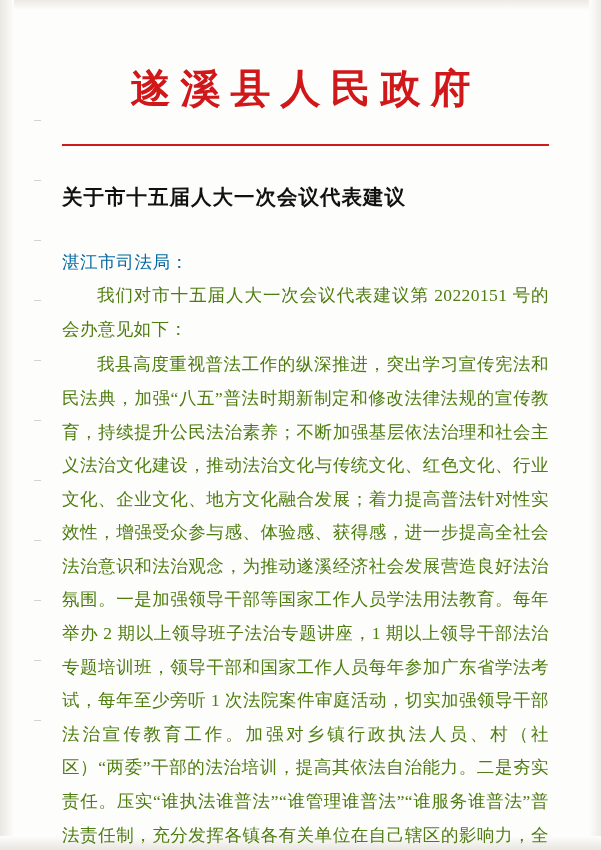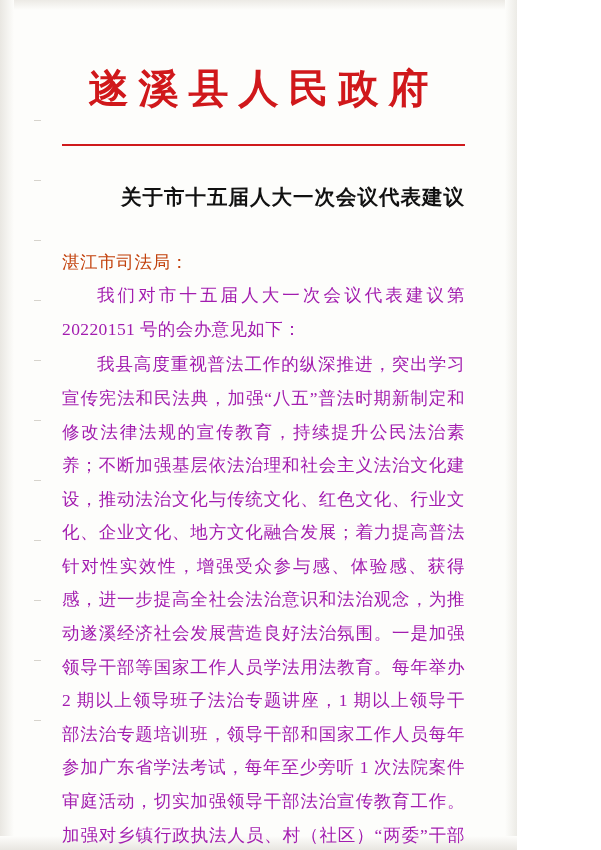--- a/index.html
+++ b/index.html
@@ -8,21 +8,21 @@
   }
   body {
     width: 601px;
     height: 850px;
     background: #ffffff;
     font-family: "Liberation Serif", "DejaVu Serif", serif;
     overflow: hidden;
   }
   .page {
     position: relative;
-    width: 517px;
+    width: 601px;
     height: 850px;
     background: #fdfdfb;
     box-sizing: border-box;
     padding: 0;
   }
   
   .scan-edge-left {
     position: absolute;
     left: 0; top: 0; bottom: 0;
     width: 14px;
@@ -66,43 +66,43 @@
     white-space: nowrap;
   }
 
   .red-rule {
     height: 2px;
     background: #cf1a1c;
     margin: 22px 0 0 0;
   }
 
   .title-block {
-    text-align: right;
+    text-align: left;
     margin-top: 34px;
     font-size: 20.5px;
     font-weight: bold;
     line-height: 1.75;
     color: #111;
     letter-spacing: 1px;
     font-family: "Liberation Serif", "DejaVu Serif", serif;
   }
   .title-line { display: block; }
 
   .recipient {
     margin-top: 30px;
     font-size: 17.5px;
     line-height: 1.9;
-    color: #c2410c;
+    color: #0369a1;
     letter-spacing: 0.6px;
   }
 
   .para {
     font-size: 17.5px;
     line-height: 1.92;
-    color: #a21caf;
+    color: #4d7c0f;
     text-align: justify;
     text-justify: inter-ideograph;
     text-indent: 2em;
     margin-top: 2px;
     letter-spacing: 0.4px;
   }
   .para.tight { margin-top: 0; }
 
   .side-marks {
     position: absolute;

